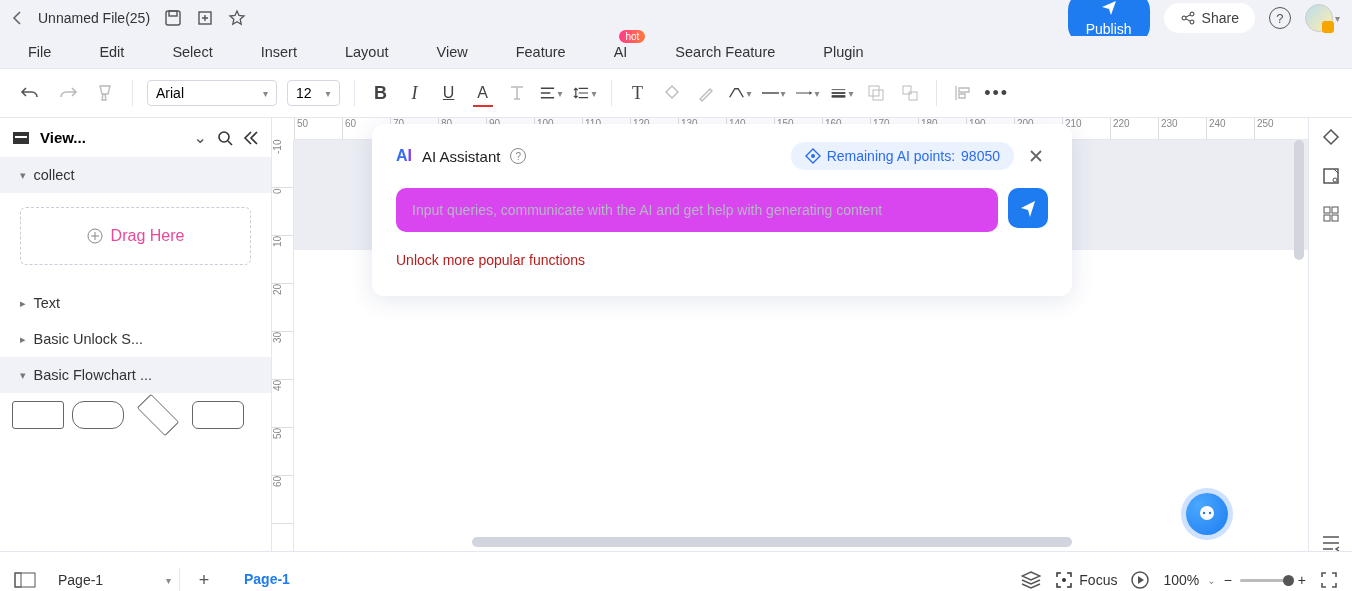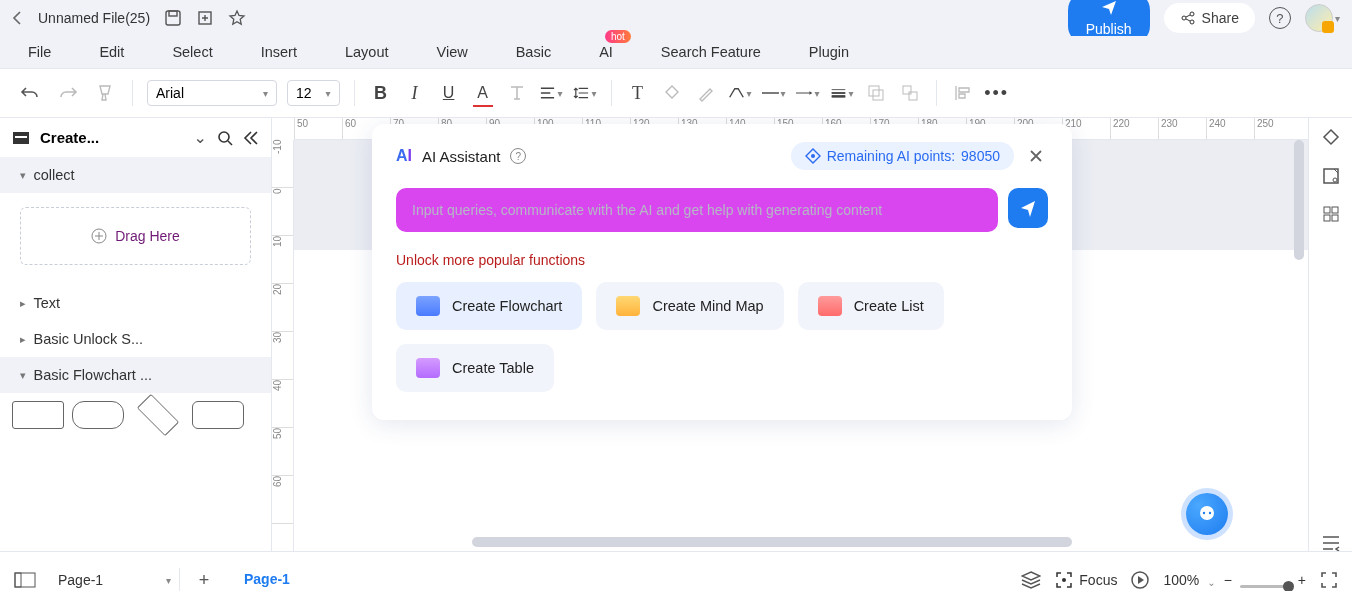--- a/index.html
+++ b/index.html
@@ -44,21 +44,21 @@
 .sidebar { width: 272px; background: #fff; border-right: 1px solid #e4e7ee; display: flex; flex-direction: column; }
 .sidebar-head { display: flex; align-items: center; padding: 10px 12px; gap: 10px; }
 .sidebar-head .lib-icon { color: #333; }
 .sidebar-head .title { font-weight: 700; font-size: 15px; flex: 1; white-space: nowrap; overflow: hidden; text-overflow: ellipsis; }
 .sidebar-head .dd { color: #555; cursor: pointer; }
 .sidebar-head .search { color: #333; cursor: pointer; }
 .sidebar-head .collapse { color: #333; cursor: pointer; }
 .side-section { padding: 10px 20px; font-size: 14.5px; color: #333; cursor: pointer; display: flex; align-items: center; gap: 8px; }
 .side-section.active { background: #f0f2f8; }
 .side-section .chev { color: #777; font-size: 11px; }
-.drag-here { margin: 14px 20px 20px 20px; border: 1px dashed #c9cdd8; border-radius: 6px; height: 58px; display: flex; align-items: center; justify-content: center; gap: 8px; color: #701a75; font-size: 14px; cursor: pointer; }
+.drag-here { margin: 14px 20px 20px 20px; border: 1px dashed #c9cdd8; border-radius: 6px; height: 58px; display: flex; align-items: center; justify-content: center; gap: 8px; color: #ec4899; font-size: 16px; cursor: pointer; }
 .shapes-row { display: flex; gap: 8px; padding: 8px 12px 0 12px; }
 .shape { width: 52px; height: 28px; border: 1.5px solid #666; border-radius: 3px; }
 .shape.rounded { border-radius: 12px; }
 .shape.diamond { width: 40px; height: 28px; transform: rotate(45deg) scaleY(0.7); border-radius: 2px; margin: 0 6px; }
 .shape.roundrect { border-radius: 6px; }
 
 
 .canvas-wrap { flex: 1; position: relative; background: #fff; overflow: hidden; }
 .ruler-h { position: absolute; top: 0; left: 22px; right: 0; height: 22px; background: #fff; border-bottom: 1px solid #e4e7ee; display: flex; font-size: 10px; color: #888; }
 .ruler-h .tick { width: 48px; border-left: 1px solid #ddd; padding-left: 2px; }
@@ -103,21 +103,21 @@
 .chat-fab { position: absolute; bottom: 16px; right: 80px; width: 42px; height: 42px; border-radius: 50%; background: radial-gradient(circle at 30% 30%, #4aa8ff, #1e7cf0); box-shadow: 0 0 0 5px rgba(60,140,255,0.25); display: flex; align-items: center; justify-content: center; color: #fff; cursor: pointer; }
 
 
 .bottombar { height: 57px; background: #fff; border-top: 1px solid #e4e7ee; display: flex; align-items: center; padding: 0 10px; gap: 10px; }
 .bb-icon { color: #555; cursor: pointer; padding: 4px; }
 .page-sel { display: flex; align-items: center; gap: 4px; padding: 4px 8px; font-size: 14px; color: #333; cursor: pointer; border-right: 1px solid #e4e7ee; min-width: 130px; }
 .page-tab { padding: 6px 16px; font-size: 14px; font-weight: 600; color: #1e7cf0; border-bottom: 2px solid #1e7cf0; cursor: pointer; }
 .add-page { width: 28px; height: 28px; display: flex; align-items: center; justify-content: center; color: #555; cursor: pointer; font-size: 18px; }
 .bb-spacer { flex: 1; }
 .focus-btn { display: flex; align-items: center; gap: 6px; font-size: 14px; color: #333; cursor: pointer; }
-.zoom { display: flex; align-items: flex-end; gap: 8px; font-size: 14px; color: #333; }
+.zoom { display: flex; align-items: center; gap: 8px; font-size: 14px; color: #333; }
 .zoom-slider { width: 50px; height: 3px; background: #bbb; border-radius: 2px; position: relative; }
 .zoom-slider::after { content:""; position:absolute; right:-4px; top:-4px; width:11px; height:11px; border-radius:50%; background:#555; }
 .chev-down { font-size: 10px; color: #888; }
 
 svg { display: block; }
 </style>
 </head>
 <body>
 
 <div class="titlebar">
@@ -167,21 +167,21 @@
   </div>
 </div>
 
 <div class="menubar">
   <span class="item">File</span>
   <span class="item">Edit</span>
   <span class="item">Select</span>
   <span class="item">Insert</span>
   <span class="item">Layout</span>
   <span class="item">View</span>
-  <span class="item">Basic</span>
+  <span class="item">Feature</span>
   <span class="item"><span>AI</span><span class="hot-badge">hot</span></span>
   <span class="item">Search Feature</span>
   <span class="item">Plugin</span>
 </div>
 
 <div class="toolbar">
   <span class="undo">
       <svg width="20" height="16" viewBox="0 0 20 16">
         <path d="M6 3L2 7l4 4M2 7h10a5 5 0 015 5" stroke="#555" stroke-width="1.6" fill="none"></path>
       </svg>
@@ -299,21 +299,21 @@
 
 <div class="main">
   <div class="sidebar">
     <div class="sidebar-head">
       <span class="lib-icon">
           <svg width="18" height="14" viewBox="0 0 18 14">
             <rect x="1" y="1" width="16" height="12" fill="#333"></rect>
             <rect x="3" y="5" width="12" height="2" fill="#fff"></rect>
           </svg>
         </span>
-      <span class="title">Create...</span>
+      <span class="title">View...</span>
       <span class="dd">⌄</span>
       <span class="search">
           <svg width="16" height="16" viewBox="0 0 16 16">
             <circle cx="7" cy="7" r="5" stroke="#333" stroke-width="1.6" fill="none"></circle>
             <path d="M11 11l4 4" stroke="#333" stroke-width="1.6"></path>
           </svg>
         </span>
       <span class="collapse">
           <svg width="16" height="14" viewBox="0 0 16 14">
             <path d="M8 1L2 7l6 6M14 1L8 7l6 6" stroke="#333" stroke-width="1.6" fill="none"></path>
@@ -413,38 +413,20 @@
       </div>
       <div class="ai-input-row">
         <input class="ai-input" placeholder="Input queries, communicate with the AI and get help with generating content" style="">
         <button class="ai-send">
             <svg width="18" height="18" viewBox="0 0 18 18">
               <path d="M2 9l14-7-5 16-2-7z" fill="#fff"></path>
             </svg>
           </button>
       </div>
       <div class="ai-hint">Unlock more popular functions</div>
-      <div class="ai-actions">
-        <div class="ai-action blue">
-            <div class="ic ic-flow"></div>
-            <span>Create Flowchart</span>
-          </div>
-        <div class="ai-action">
-            <div class="ic ic-mind"></div>
-            <span>Create Mind Map</span>
-          </div>
-        <div class="ai-action">
-            <div class="ic ic-list"></div>
-            <span>Create List</span>
-          </div>
-        <div class="ai-action">
-            <div class="ic ic-table"></div>
-            <span>Create Table</span>
-          </div>
-      </div>
     </div>
 
     <div class="chat-fab">
         <svg width="22" height="22" viewBox="0 0 22 22">
           <circle cx="11" cy="10" r="7" fill="#fff"></circle>
           <circle cx="8" cy="10" r="1.2" fill="#1e7cf0"></circle>
           <circle cx="14" cy="10" r="1.2" fill="#1e7cf0"></circle>
         </svg>
       </div>
   </div>

